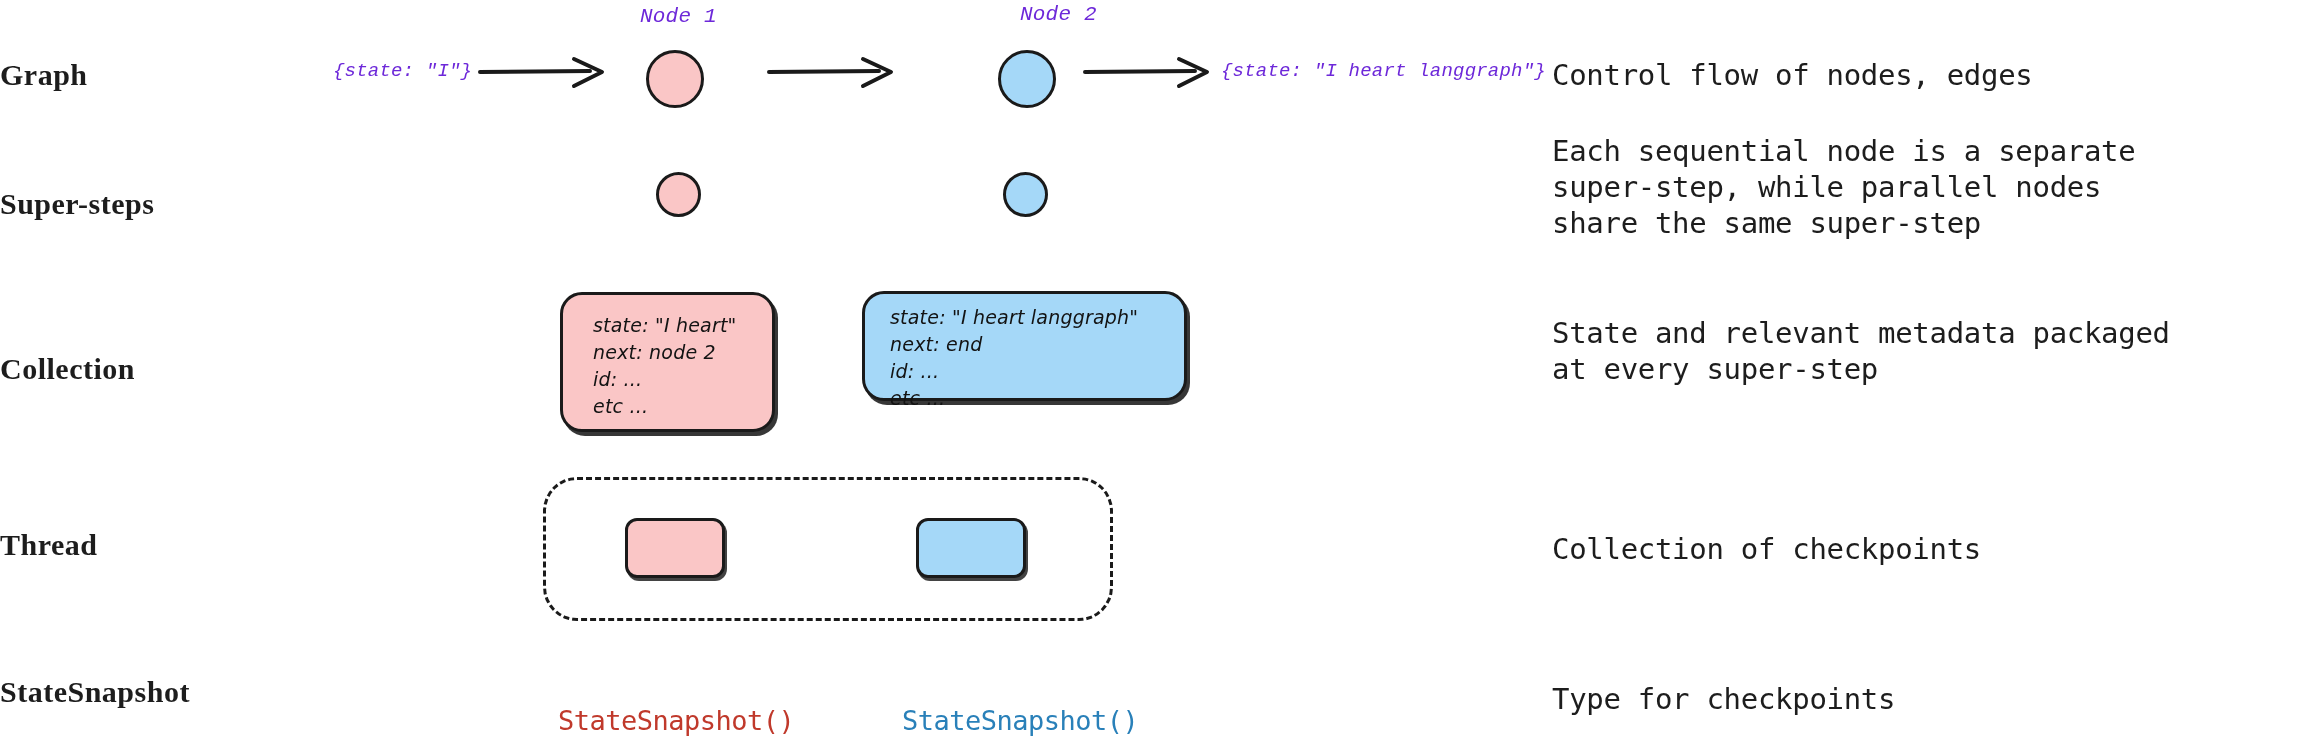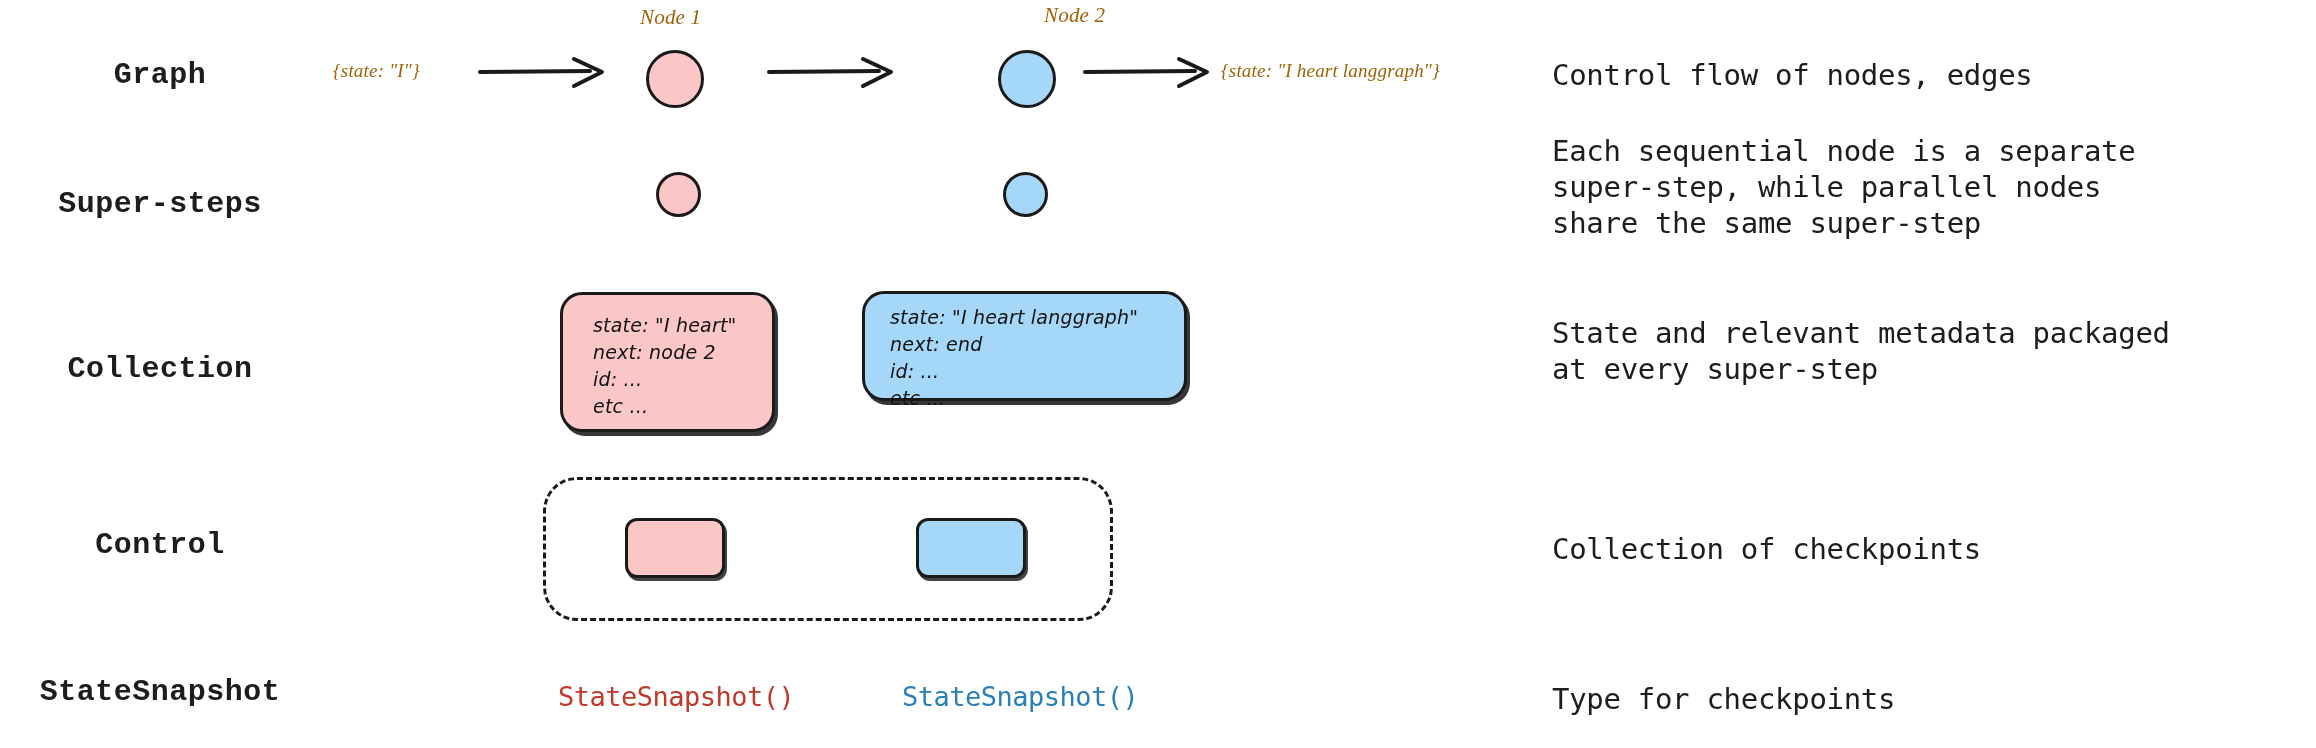--- a/index.html
+++ b/index.html
@@ -14,22 +14,22 @@
     overflow: hidden;
     font-family: "DejaVu Sans Mono", monospace;
     color: #1d1d1d;
   }
 
   
   .row-label {
     position: absolute;
     left: 0;
     width: 320px;
-    text-align: center;
-    font-family: Liberation Mono, monospace;
+    text-align: left;
+    font-family: Liberation Serif, serif;
     font-size: 30px;
     font-weight: 700;
     letter-spacing: 0.5px;
     color: #1d1d1d;
     white-space: nowrap;
   }
 
   
   .desc {
     position: absolute;
@@ -40,24 +40,24 @@
     font-weight: 400;
     line-height: 36px;
     color: #1d1d1d;
     white-space: pre-line;
     letter-spacing: -0.3px;
   }
 
   
   .hand {
     position: absolute;
-    font-family: Liberation Serif, serif;
+    font-family: Liberation Mono, monospace;
     font-size: 19px;
     font-style: italic;
-    color: #a16207;
+    color: #6d28d9;
     white-space: nowrap;
     letter-spacing: 0.2px;
   }
   .hand-node {
     font-size: 21px;
   }
 
   
   .node-circle {
     position: absolute;
@@ -107,33 +107,34 @@
   }
 
   
   .snap {
     position: absolute;
     font-family: "DejaVu Sans Mono", monospace;
     font-size: 27px;
     font-weight: 400;
     white-space: nowrap;
     letter-spacing: -0.5px;
+    margin-top: 24px;
   }
 </style>
 </head>
 <body>
 
 <div class="row-label" style="top:58px;">Graph</div>
 <div class="row-label" style="top:187px;">Super-steps</div>
 <div class="row-label" style="top:352px;">Collection</div>
-<div class="row-label" style="top:528px;">Control</div>
+<div class="row-label" style="top:528px;">Thread</div>
 <div class="row-label" style="top:675px;">StateSnapshot</div>
 
 <div class="hand hand-node" style="left:640px; top:5px;">Node 1</div>
-<div class="hand hand-node" style="left:1044px; top:3px;">Node 2</div>
+<div class="hand hand-node" style="left:1020px; top:3px;">Node 2</div>
 
 <div class="hand" style="left:333px; top:60px;">{state: "I"}</div>
 
 <div class="arrow" style="left:478px; top:55px;">
   <svg width="130" height="34" viewBox="0 0 130 34">
     <path d="M2 17 L112 16" stroke="#1a1a1a" stroke-width="4" fill="none" stroke-linecap="round"></path>
     <path d="M96 4 L124 17 L96 31" stroke="#1a1a1a" stroke-width="4" fill="none" stroke-linecap="round" stroke-linejoin="round"></path>
   </svg>
 </div>
 

